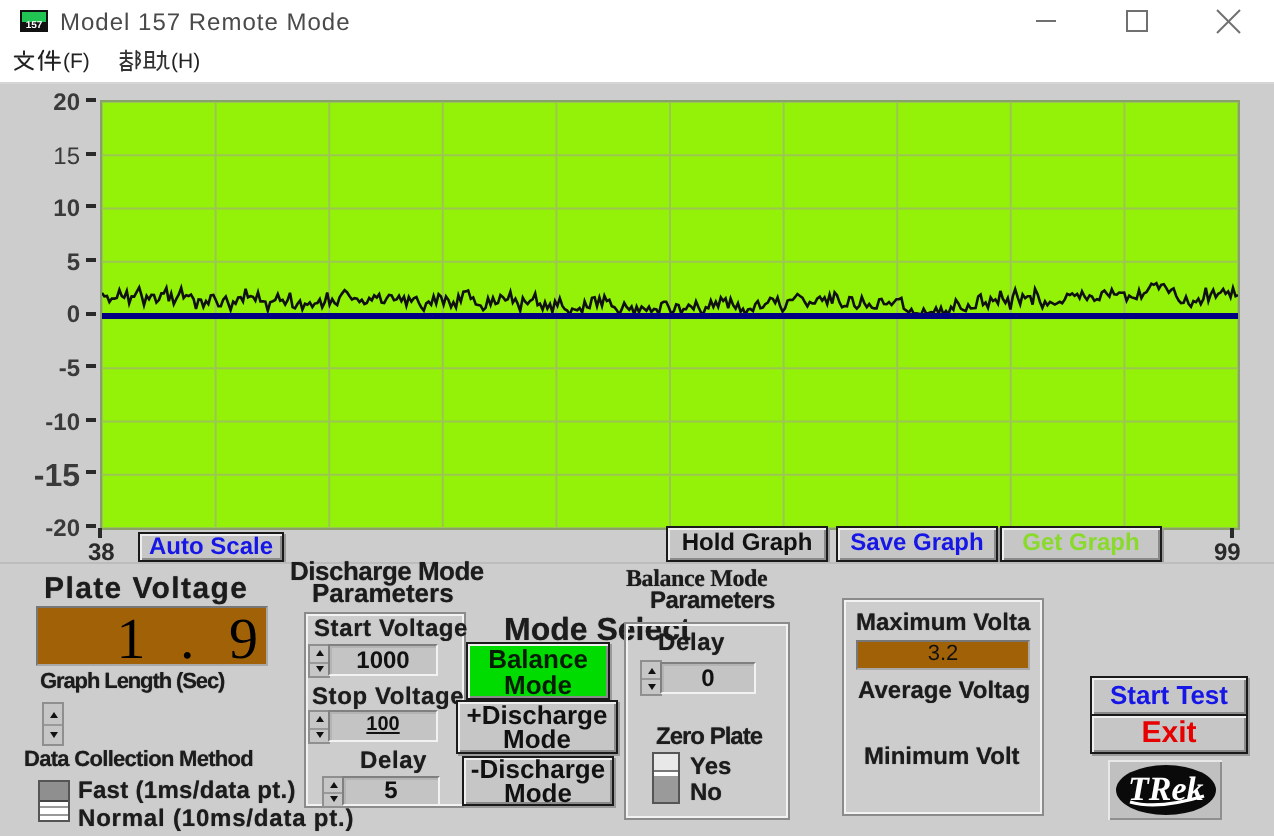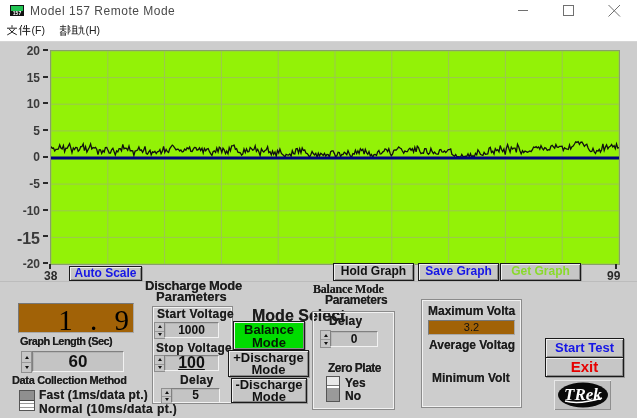--- a/index.html
+++ b/index.html
@@ -118,21 +118,21 @@
           <line x1="0" y1="159.8" x2="568" y2="159.8" stroke="#9cc653" stroke-width="1"></line>
           <line x1="0" y1="186.4" x2="568" y2="186.4" stroke="#9cc653" stroke-width="1"></line>
           <line x1="0" y1="213.0" x2="568" y2="213.0" stroke="#9cc653" stroke-width="1"></line>
         </g>
 <polyline fill="none" stroke="#101010" stroke-width="1.3" points="0.0,95.5 1.2,97.2 2.5,97.0 3.7,100.0 4.9,98.3 6.2,98.3 7.4,98.0 8.7,93.9 9.9,97.1 11.1,97.9 12.4,94.5 13.6,100.7 14.8,97.2 16.1,97.3 17.3,95.1 18.6,92.7 19.8,96.8 21.0,101.6 22.3,96.9 23.5,98.6 24.7,96.4 26.0,96.5 27.2,100.3 28.5,98.9 29.7,95.7 30.9,95.7 32.2,92.9 33.4,99.6 34.6,95.7 35.9,101.1 37.1,98.6 38.4,96.2 39.6,92.9 40.8,98.0 42.1,96.6 43.3,97.0 44.5,96.3 45.8,98.5 47.0,103.5 48.3,98.7 49.5,98.8 50.7,102.5 52.0,99.5 53.2,101.1 54.4,96.7 55.7,96.5 56.9,99.0 58.2,102.1 59.4,102.1 60.6,98.8 61.9,97.3 63.1,100.6 64.3,104.0 65.6,99.8 66.8,100.9 68.1,97.7 69.3,97.6 70.5,99.8 71.8,93.4 73.0,97.7 74.2,97.1 75.5,97.4 76.7,99.3 78.0,95.1 79.2,99.7 80.4,99.6 81.7,99.8 82.9,104.4 84.1,100.1 85.4,99.6 86.6,99.0 87.9,96.0 89.1,99.4 90.3,98.9 91.6,101.3 92.8,99.1 94.0,95.4 95.3,102.6 96.5,103.2 97.8,100.9 99.0,99.3 100.2,103.8 101.5,100.9 102.7,101.4 103.9,100.2 105.2,102.5 106.4,100.8 107.7,100.5 108.9,98.6 110.1,102.7 111.4,100.1 112.6,95.3 113.8,101.4 115.1,98.5 116.3,100.5 117.6,101.5 118.8,97.6 120.0,95.8 121.3,94.1 122.5,95.1 123.7,97.0 125.0,98.8 126.2,98.1 127.5,98.3 128.7,100.0 129.9,98.9 131.2,101.0 132.4,100.5 133.6,98.0 134.9,99.2 136.1,96.7 137.4,97.8 138.6,96.1 139.8,100.3 141.1,100.5 142.3,98.2 143.5,96.5 144.8,96.7 146.0,99.1 147.3,98.7 148.5,96.9 149.7,99.6 151.0,97.3 152.2,101.9 153.4,97.5 154.7,99.8 155.9,98.1 157.2,97.5 158.4,100.4 159.6,102.6 160.9,104.3 162.1,100.7 163.3,99.8 164.6,101.4 165.8,97.0 167.1,100.9 168.3,96.1 169.5,97.2 170.8,101.4 172.0,97.2 173.2,98.9 174.5,102.6 175.7,100.1 177.0,102.8 178.2,96.6 179.4,99.8 180.7,94.8 181.9,94.7 183.1,94.2 184.4,98.4 185.6,97.7 186.9,101.2 188.1,101.5 189.3,101.8 190.6,104.1 191.8,102.9 193.0,98.0 194.3,101.5 195.5,97.8 196.8,101.0 198.0,100.5 199.2,96.5 200.5,97.6 201.7,99.2 202.9,98.6 204.2,94.9 205.4,100.3 206.7,98.3 207.9,101.0 209.1,104.5 210.4,97.8 211.6,99.9 212.8,101.0 214.1,99.4 215.3,98.7 216.6,95.7 217.8,101.6 219.0,100.8 220.3,103.9 221.5,100.0 222.7,103.3 224.0,100.9 225.2,105.1 226.5,99.5 227.7,101.9 228.9,98.1 230.2,102.0 231.4,103.6 232.6,104.3 233.9,106.2 235.1,103.3 236.4,103.8 237.6,104.1 238.8,103.0 240.1,105.2 241.3,99.6 242.5,102.6 243.8,103.0 245.0,97.9 246.3,97.6 247.5,102.1 248.7,97.7 250.0,102.0 251.2,96.9 252.4,99.5 253.7,98.9 254.9,102.1 256.2,102.6 257.4,104.1 258.6,106.2 259.9,103.6 261.1,100.4 262.3,102.5 263.6,103.9 264.8,102.3 266.1,106.1 267.3,102.2 268.5,105.0 269.8,102.3 271.0,103.3 272.2,104.4 273.5,102.4 274.7,105.0 276.0,103.5 277.2,103.7 278.4,106.0 279.7,100.6 280.9,99.9 282.1,99.9 283.4,102.6 284.6,105.8 285.9,104.6 287.1,101.2 288.3,101.5 289.6,105.7 290.8,103.5 292.0,103.6 293.3,101.3 294.5,102.2 295.8,103.7 297.0,99.7 298.2,102.5 299.5,105.3 300.7,105.8 301.9,102.6 303.2,103.1 304.4,99.2 305.7,102.5 306.9,99.8 308.1,102.5 309.4,97.7 310.6,99.5 311.8,98.2 313.1,103.1 314.3,98.3 315.6,101.6 316.8,103.3 318.0,100.6 319.3,104.9 320.5,103.4 321.7,106.2 323.0,103.7 324.2,103.5 325.5,104.5 326.7,100.9 327.9,99.5 329.2,103.1 330.4,102.8 331.6,101.1 332.9,100.3 334.1,97.9 335.4,98.4 336.6,100.5 337.8,97.7 339.1,102.2 340.3,104.8 341.5,103.2 342.8,99.3 344.0,98.9 345.3,99.0 346.5,97.6 347.7,96.0 349.0,97.0 350.2,97.8 351.4,100.0 352.7,102.2 353.9,100.0 355.2,100.7 356.4,100.7 357.6,98.3 358.9,97.3 360.1,99.3 361.3,97.7 362.6,101.1 363.8,96.3 365.1,100.8 366.3,95.2 367.5,96.6 368.8,100.3 370.0,102.6 371.2,102.0 372.5,102.2 373.7,97.6 375.0,97.7 376.2,102.0 377.4,103.3 378.7,101.9 379.9,97.4 381.1,100.4 382.4,102.6 383.6,101.0 384.9,102.8 386.1,103.2 387.3,103.2 388.6,98.7 389.8,98.5 391.0,101.0 392.3,101.1 393.5,100.0 394.8,101.5 396.0,100.1 397.2,98.6 398.5,98.6 399.7,98.0 400.9,103.4 402.2,104.3 403.4,105.3 404.7,103.5 405.9,105.9 407.1,105.7 408.4,105.9 409.6,106.2 410.8,103.4 412.1,105.7 413.3,105.5 414.6,105.1 415.8,105.3 417.0,102.8 418.3,105.9 419.5,102.7 420.7,106.2 422.0,104.5 423.2,106.1 424.5,102.4 425.7,103.8 426.9,98.8 428.2,100.7 429.4,103.3 430.6,104.0 431.9,104.5 433.1,101.3 434.4,103.2 435.6,103.1 436.8,103.0 438.1,97.2 439.3,96.3 440.5,101.5 441.8,100.2 443.0,102.9 444.3,97.7 445.5,99.5 446.7,98.7 448.0,100.9 449.2,94.5 450.4,98.3 451.7,100.5 452.9,98.0 454.2,103.7 455.4,97.2 456.6,93.6 457.9,97.8 459.1,101.2 460.3,96.2 461.6,98.1 462.8,97.1 464.1,97.1 465.3,101.3 466.5,93.3 467.8,96.1 469.0,100.0 470.2,102.9 471.5,99.7 472.7,101.6 474.0,100.0 475.2,100.6 476.4,101.3 477.7,100.6 478.9,99.9 480.1,100.6 481.4,98.7 482.6,96.0 483.9,96.5 485.1,95.7 486.3,96.9 487.6,96.0 488.8,98.2 490.0,94.7 491.3,97.3 492.5,98.9 493.8,96.7 495.0,97.3 496.2,99.4 497.5,98.6 498.7,99.0 499.9,95.2 501.2,94.3 502.4,95.8 503.7,97.3 504.9,93.6 506.1,96.1 507.4,96.3 508.6,95.3 509.8,95.4 511.1,95.3 512.3,99.4 513.6,96.8 514.8,97.7 516.0,98.0 517.3,98.5 518.5,94.0 519.7,98.1 521.0,95.7 522.2,95.1 523.5,93.0 524.7,90.8 525.9,91.4 527.2,90.6 528.4,93.4 529.6,91.4 530.9,91.1 532.1,92.9 533.4,95.3 534.6,93.9 535.8,93.2 537.1,97.0 538.3,99.2 539.5,100.6 540.8,100.4 542.0,97.3 543.3,100.9 544.5,102.4 545.7,99.5 547.0,100.1 548.2,98.3 549.4,101.1 550.7,98.5 551.9,92.9 553.2,99.6 554.4,96.1 555.6,93.9 556.9,97.7 558.1,95.9 559.3,95.3 560.6,93.5 561.8,95.9 563.1,94.7 564.3,97.7 565.5,92.9 566.8,97.1 568.0,96.6"></polyline>
 <rect x="0" y="105.5" width="568" height="3" fill="#000080"></rect>
 </svg>
 </div>
 <div class="abs" style="left:0px;top:2px;width:40px;text-align:right;font-size:12px;font-weight:bold;color:#3a3a3a;">20</div>
     <div class="abs" style="left:43px;top:7px;width:5px;height:2px;background:#2a2a2a;"></div>
-    <div class="abs" style="left:0px;top:29px;width:40px;text-align:right;font-size:12px;font-weight:bold;color:#3a3a3a;">15</div>
+    <div class="abs" style="left:0px;top:29px;width:40px;text-align:right;font-size:12px;font-weight:normal;color:#3a3a3a;">15</div>
     <div class="abs" style="left:43px;top:34px;width:5px;height:2px;background:#2a2a2a;"></div>
     <div class="abs" style="left:0px;top:55px;width:40px;text-align:right;font-size:12px;font-weight:bold;color:#3a3a3a;">10</div>
     <div class="abs" style="left:43px;top:60px;width:5px;height:2px;background:#2a2a2a;"></div>
     <div class="abs" style="left:0px;top:82px;width:40px;text-align:right;font-size:12px;font-weight:bold;color:#3a3a3a;">5</div>
     <div class="abs" style="left:43px;top:87px;width:5px;height:2px;background:#2a2a2a;"></div>
     <div class="abs" style="left:0px;top:108px;width:40px;text-align:right;font-size:12px;font-weight:bold;color:#3a3a3a;">0</div>
     <div class="abs" style="left:43px;top:114px;width:5px;height:2px;background:#2a2a2a;"></div>
     <div class="abs" style="left:0px;top:135px;width:40px;text-align:right;font-size:12px;font-weight:bold;color:#3a3a3a;">-5</div>
     <div class="abs" style="left:43px;top:140px;width:5px;height:2px;background:#2a2a2a;"></div>
     <div class="abs" style="left:0px;top:162px;width:40px;text-align:right;font-size:12px;font-weight:bold;color:#3a3a3a;">-10</div>
@@ -144,32 +144,32 @@
 <div class="abs" style="left:49px;top:222px;width:2px;height:5px;background:#2a2a2a;"></div>
     <div class="abs" style="left:615px;top:222px;width:2px;height:5px;background:#2a2a2a;"></div>
     <div class="abs xlab" style="left:44px;top:227px;">38</div>
 <div class="abs xlab" style="left:607px;top:227px;">99</div>
 <div class="abs btn" style="left:69px;top:224px;width:71px;height:13px;color:#1616e6;font-size:12px;line-height:13px;">Auto Scale</div>
 <div class="abs btn" style="left:418px;top:221px;width:79px;height:16px;color:#1616e6;font-size:12px;line-height:15px;">Save Graph</div>
 <div class="abs btn" style="left:333px;top:221px;width:79px;height:16px;color:#111;font-size:12px;line-height:15px;">Hold Graph</div>
 <div class="abs btn" style="left:500px;top:221px;width:79px;height:16px;color:#8ada2c;font-size:12px;line-height:15px;">Get Graph</div>
 <div class="abs" style="left:0;top:239px;width:637px;height:1px;background:#bcbcbc;"></div>
 
+<div class="abs lbl" style="left:22px;top:244px;font-size:15px;letter-spacing:0.7px;">Plate Voltage</div>
 <div class="abs sunk white" style="left:18px;top:261px;width:114px;height:28px;"></div>
 <div class="abs" style="left:18px;top:262px;width:116px;text-align:right;font-family:'Liberation Serif',serif;font-size:29px;letter-spacing:5px;color:#000;">1&nbsp;.&nbsp;9</div>
 <div class="abs lbl" style="left:20px;top:293px;letter-spacing:-0.55px;">Graph Length (Sec)</div>
 <div class="abs spin" style="left:21px;top:309px;height:20px;">
       <div class="u">
         <div class="tri-u"></div>
       </div>
       <div class="d">
         <div class="tri-d"></div>
       </div>
     </div>
-<div class="abs sunk" style="left:32px;top:309px;width:90px;height:19px;font-size:17px;line-height:19px;">60</div>
 <div class="abs lbl" style="left:12px;top:332px;letter-spacing:-0.35px;">Data Collection Method</div>
 <div class="abs" style="left:19px;top:348px;width:14px;height:19px;border:1px solid #555;background:#fff;">
  <div style="position:absolute;left:0;top:0;width:100%;height:9px;background:#8f8f8f;border-bottom:1px solid #444;"></div>
  <div style="position:absolute;left:0;top:12px;width:100%;height:1px;background:#999;"></div>
  <div style="position:absolute;left:0;top:16px;width:100%;height:1px;background:#999;"></div>
 </div>
 <div class="abs lbl" style="left:39px;top:346px;font-size:12px;letter-spacing:0.15px;">Fast (1ms/data pt.)</div>
 <div class="abs lbl" style="left:39px;top:360px;font-size:12px;letter-spacing:0.4px;">Normal (10ms/data pt.)</div>
 
 <div class="abs lbl" style="left:145px;top:236px;font-size:13px;letter-spacing:-0.25px;">Discharge Mode</div>
@@ -187,21 +187,21 @@
 <div class="abs sunk" style="left:164px;top:280px;width:53px;height:14px;font-size:12px;line-height:14px;">1000</div>
 <div class="abs lbl" style="left:156px;top:299px;font-size:12px;letter-spacing:0.3px;">Stop Voltage</div>
 <div class="abs spin" style="left:154px;top:313px;height:15px;">
       <div class="u">
         <div class="tri-u"></div>
       </div>
       <div class="d">
         <div class="tri-d"></div>
       </div>
     </div>
-<div class="abs sunk" style="left:164px;top:313px;width:53px;height:14px;font-size:16px;line-height:14px;text-decoration:underline;">100</div>
+<div class="abs sunk" style="left:164px;top:313px;width:53px;height:14px;font-size:10px;line-height:14px;text-decoration:underline;">100</div>
 <div class="abs lbl" style="left:180px;top:331px;font-size:12px;letter-spacing:0.3px;">Delay</div>
 <div class="abs spin" style="left:161px;top:346px;height:14px;">
       <div class="u">
         <div class="tri-u"></div>
       </div>
       <div class="d">
         <div class="tri-d"></div>
       </div>
     </div>
 <div class="abs sunk" style="left:171px;top:346px;width:47px;height:13px;font-size:12px;line-height:13px;">5</div>

